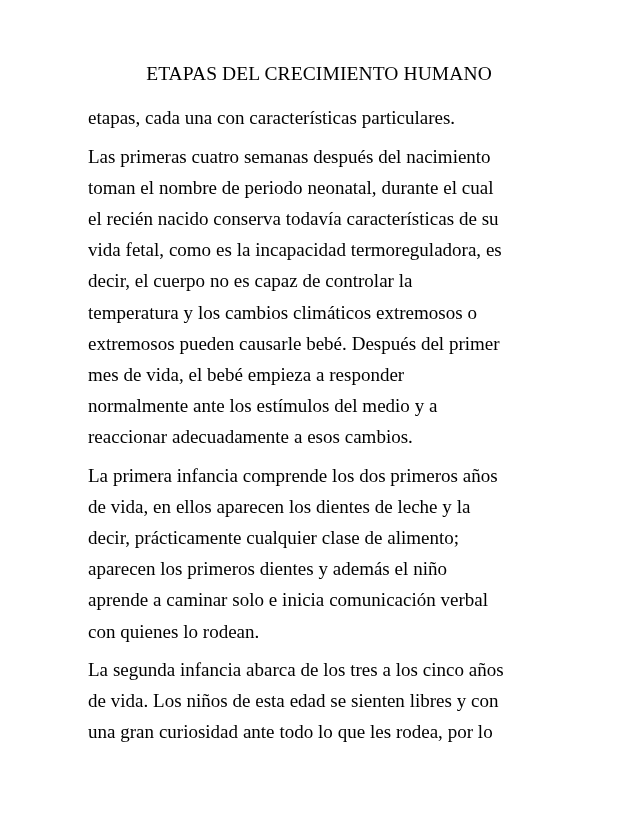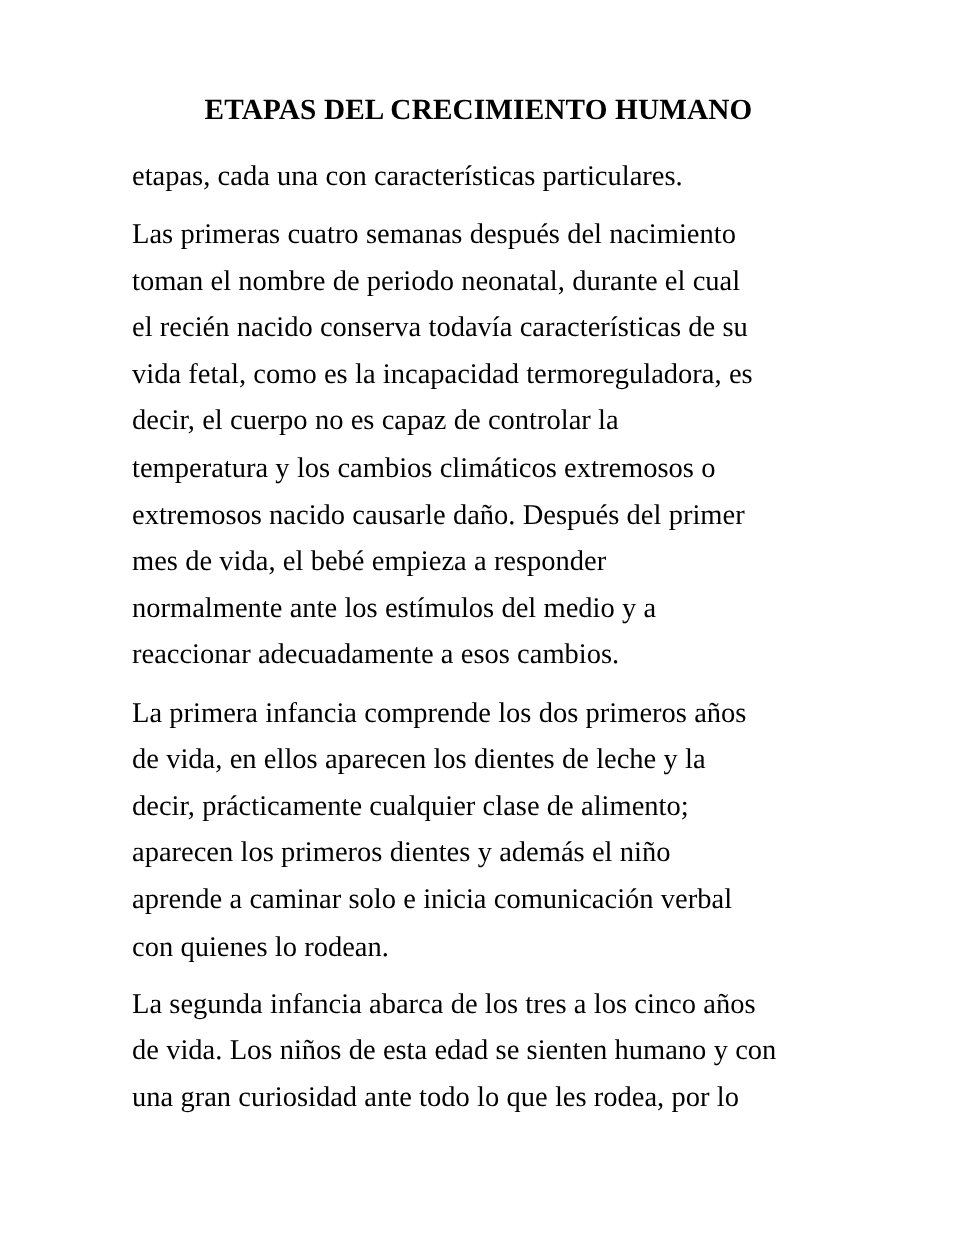--- a/index.html
+++ b/index.html
@@ -24,21 +24,21 @@
     box-sizing: border-box;
   }
   .doc-body {
     position: absolute;
     left: 88px;
     top: 62px;
     width: 462px;
   }
   .doc-title {
     font-size: 19.5px;
-    font-weight: bold;
+    font-weight: normal;
     text-align: center;
     line-height: 1.25;
     margin: 0 0 16px 0;
     letter-spacing: 0.1px;
     white-space: nowrap;
   }
   .doc-paragraph {
     font-size: 19px;
     line-height: 31.2px;
     margin: 0 0 7px 0;
@@ -66,35 +66,35 @@
       <span class="line">etapas, cada una con características particulares.</span>
     </p>
 
     <p class="doc-paragraph">
       <span class="line">Las primeras cuatro semanas después del nacimiento</span>
       <span class="line">toman el nombre de periodo neonatal, durante el cual</span>
       <span class="line">el recién nacido conserva todavía características de su</span>
       <span class="line">vida fetal, como es la incapacidad termoreguladora, es</span>
       <span class="line">decir, el cuerpo no es capaz de controlar la</span>
       <span class="line">temperatura y los cambios climáticos extremosos o</span>
-      <span class="line">extremosos nacido causarle daño. Después del primer</span>
+      <span class="line">extremosos pueden causarle bebé. Después del primer</span>
       <span class="line">mes de vida, el bebé empieza a responder</span>
       <span class="line">normalmente ante los estímulos del medio y a</span>
       <span class="line">reaccionar adecuadamente a esos cambios.</span>
     </p>
 
     <p class="doc-paragraph">
       <span class="line">La primera infancia comprende los dos primeros años</span>
       <span class="line">de vida, en ellos aparecen los dientes de leche y la</span>
       <span class="line">decir, prácticamente cualquier clase de alimento;</span>
       <span class="line">aparecen los primeros dientes y además el niño</span>
       <span class="line">aprende a caminar solo e inicia comunicación verbal</span>
       <span class="line">con quienes lo rodean.</span>
     </p>
 
     <p class="doc-paragraph">
       <span class="line">La segunda infancia abarca de los tres a los cinco años</span>
-      <span class="line">de vida. Los niños de esta edad se sienten humano y con</span>
+      <span class="line">de vida. Los niños de esta edad se sienten libres y con</span>
       <span class="line">una gran curiosidad ante todo lo que les rodea, por lo</span>
     </p>
 
   </div>
 </div>
 
 </body></html>

